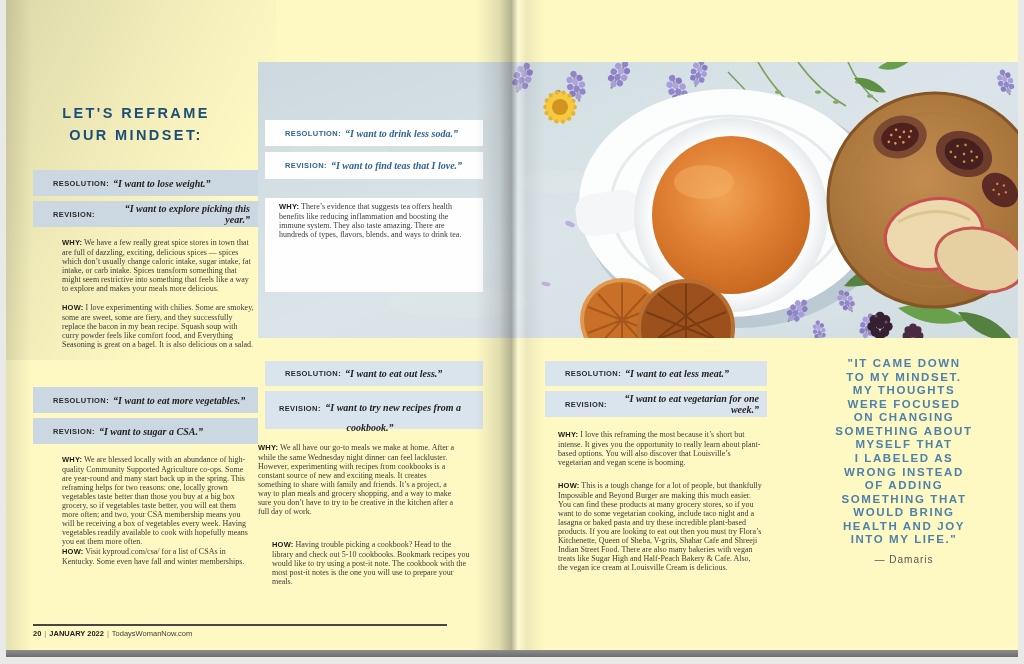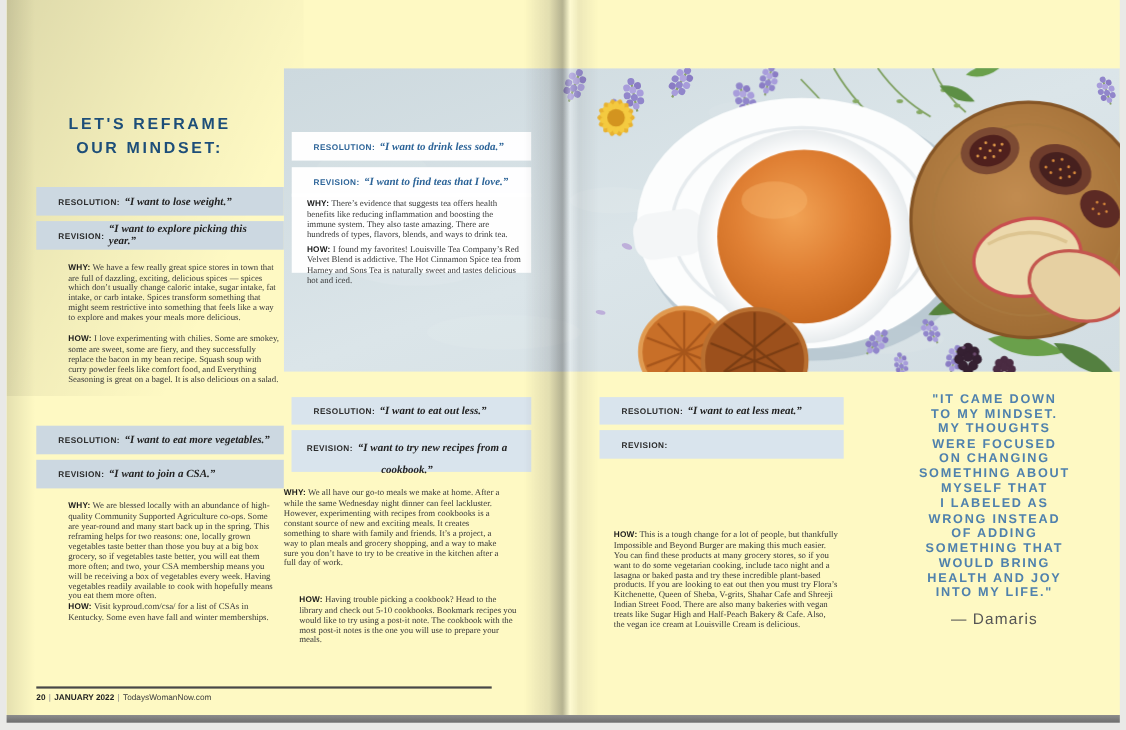--- a/index.html
+++ b/index.html
@@ -12,36 +12,36 @@
   .left-curl{position:absolute;left:0;top:0;width:270px;height:360px;pointer-events:none;
          background:linear-gradient(115deg,rgba(0,0,0,.13),rgba(0,0,0,.05) 40%,rgba(0,0,0,0) 72%);}
   .left-edge{position:absolute;left:0;top:0;bottom:0;width:26px;pointer-events:none;
          background:linear-gradient(90deg,rgba(0,0,0,.10),rgba(0,0,0,0));}
   .fold{position:absolute;left:470px;top:0;width:68px;height:100%;pointer-events:none;z-index:6;
          background:linear-gradient(90deg,rgba(0,0,0,0) 0%,rgba(80,80,80,.16) 34%,rgba(60,60,60,.38) 52%,
          rgba(255,255,255,.25) 62%,rgba(120,120,120,.12) 74%,rgba(0,0,0,0) 100%);}
   .photo{position:absolute;left:252px;top:62px;width:762px;height:276px;z-index:1;}
   .title{position:absolute;left:28px;top:92px;width:204px;text-align:center;z-index:3;
          font-weight:bold;font-size:14.5px;line-height:1.55;letter-spacing:2.4px;color:#1d4e79;}
-  .box{position:absolute;display:flex;align-items:center;gap:4px;padding:0 8px 0 20px;z-index:4;}
+  .box{position:absolute;display:flex;align-items:center;gap:4px;padding:0 8px 0 20px;z-index:4;text-align:right;}
   .box .lbl{font-weight:bold;font-size:7.5px;letter-spacing:.4px;color:#2a2a2a;white-space:nowrap;}
   .box .qt{font-family:"Liberation Serif",serif;font-style:italic;font-weight:600;font-size:10px;color:#222;}
   .box.light{background:#ccd8e1;}
   .box.lighter{background:#d9e4ed;}
   .box.white{background:rgba(255,255,255,.97);}
   .box.white .lbl,.box.white .qt{color:#2d6498;}
   .box.multi{display:block;text-align:center;padding:5px 8px 0 0;line-height:1.25;}
   .bp{position:absolute;margin:0;font-family:"Liberation Serif",serif;font-size:8px;line-height:1.14;
       color:#3a3a3a;z-index:4;}
   .bp b{font-family:"Liberation Sans",sans-serif;font-weight:bold;font-size:7.5px;color:#1b1b1b;letter-spacing:.2px;}
   .panel{position:absolute;background:rgba(255,255,255,.96);z-index:3;padding:4px 9px 6px 14px;}
   .panel .bp{position:static;margin:0 0 5px 0;}
   .pq{position:absolute;left:782px;top:357px;width:232px;text-align:center;z-index:4;
       font-weight:bold;font-size:11.5px;line-height:1.18;letter-spacing:1.6px;color:#4f81ad;}
-  .pq-attr{display:block;margin-top:7px;font-weight:normal;font-size:14px;letter-spacing:1px;color:#555;}
+  .pq-attr{display:block;margin-top:7px;font-weight:normal;font-size:10px;letter-spacing:1px;color:#555;}
   .footer-rule{position:absolute;left:27px;top:624px;width:414px;height:2px;background:#474747;z-index:4;}
   .footer{position:absolute;left:27px;top:629px;z-index:4;font-size:7.5px;font-weight:bold;color:#222;}
   .footer .sep{color:#8a8a8a;font-weight:normal;margin:0 3px;}
   .footer .site{font-weight:normal;color:#3c3c3c;}
 </style>
 </head>
 <body>
 
 <div id="stage">
   <div id="spread">
@@ -285,40 +285,38 @@
       <b>WHY:</b> <span>We have a few really great spice stores in town that are full of dazzling, exciting, delicious spices — spices which don’t usually change caloric intake, sugar intake, fat intake, or carb intake. Spices transform something that might seem restrictive into something that feels like a way to explore and makes your meals more delicious.</span></p>
     <p class="bp" style="left:56px;top:303px;width:192px">
       <b>HOW:</b> <span>I love experimenting with chilies. Some are smokey, some are sweet, some are fiery, and they successfully replace the bacon in my bean recipe. Squash soup with curry powder feels like comfort food, and Everything Seasoning is great on a bagel. It is also delicious on a salad.</span></p>
 
     <div class="box light" style="left:27px;top:387px;width:225px;height:26px">
       <span class="lbl">RESOLUTION:</span>
       <span class="qt">“I want to eat more vegetables.”</span>
     </div>
     <div class="box light" style="left:27px;top:418px;width:225px;height:26px">
       <span class="lbl">REVISION:</span>
-      <span class="qt">“I want to join a CSA.”</span>
+      <span class="qt">“I want to sugar a CSA.”</span>
     </div>
     <p class="bp" style="left:56px;top:455px;width:192px">
       <b>WHY:</b> <span>We are blessed locally with an abundance of high-quality Community Supported Agriculture co-ops. Some are year-round and many start back up in the spring. This reframing helps for two reasons: one, locally grown vegetables taste better than those you buy at a big box grocery, so if vegetables taste better, you will eat them more often; and two, your CSA membership means you will be receiving a box of vegetables every week. Having vegetables readily available to cook with hopefully means you eat them more often.</span></p>
     <p class="bp" style="left:56px;top:547px;width:192px">
       <b>HOW:</b> <span>Visit kyproud.com/csa/ for a list of CSAs in Kentucky. Some even have fall and winter memberships.</span></p>
 
     <div class="box white" style="left:259px;top:120px;width:218px;height:26px">
       <span class="lbl">RESOLUTION:</span>
       <span class="qt">“I want to drink less soda.”</span>
     </div>
     <div class="box white" style="left:259px;top:152px;width:218px;height:27px">
       <span class="lbl">REVISION:</span>
       <span class="qt">“I want to find teas that I love.”</span>
     </div>
-    <div class="panel" style="left:259px;top:176px;width:218px;height:72px">
+    <div class="panel" style="left:259px;top:198px;width:218px;height:94px">
       <p class="bp">
         <b>WHY:</b> <span>There’s evidence that suggests tea offers health benefits like reducing inflammation and boosting the immune system. They also taste amazing. There are hundreds of types, flavors, blends, and ways to drink tea.</span></p>
-      <p class="bp">
-        <b>HOW:</b> <span>I found my favorites! Louisville Tea Company’s Red Velvet Blend is addictive. The Hot Cinnamon Spice tea from Harney and Sons Tea is naturally sweet and tastes delicious hot and iced.</span></p>
     </div>
 
     <div class="box lighter" style="left:259px;top:361px;width:218px;height:25px">
       <span class="lbl">RESOLUTION:</span>
       <span class="qt">“I want to eat out less.”</span>
     </div>
     <div class="box lighter multi" style="left:259px;top:391px;width:218px;height:38px">
       <span class="lbl">REVISION:</span>
       <span class="qt">“I want to try new recipes from a cookbook.”</span>
     </div>
@@ -326,21 +324,24 @@
       <b>WHY:</b> <span>We all have our go-to meals we make at home. After a while the same Wednesday night dinner can feel lackluster. However, experimenting with recipes from cookbooks is a constant source of new and exciting meals. It creates something to share with family and friends. It’s a project, a way to plan meals and grocery shopping, and a way to make sure you don’t have to try to be creative in the kitchen after a full day of work.</span></p>
     <p class="bp" style="left:266px;top:540px;width:200px">
       <b>HOW:</b> <span>Having trouble picking a cookbook? Head to the library and check out 5-10 cookbooks. Bookmark recipes you would like to try using a post-it note. The cookbook with the most post-it notes is the one you will use to prepare your meals.</span></p>
 
     <div class="box lighter" style="left:539px;top:361px;width:222px;height:25px">
       <span class="lbl">RESOLUTION:</span>
       <span class="qt">“I want to eat less meat.”</span>
     </div>
     <div class="box lighter" style="left:539px;top:391px;width:222px;height:26px">
       <span class="lbl">REVISION:</span>
-    </div>
+      <span class="qt">“I want to eat vegetarian for one week.”</span>
+    </div>
+    <p class="bp" style="left:552px;top:430px;width:204px">
+      <b>WHY:</b> <span>I love this reframing the most because it’s short but intense. It gives you the opportunity to really learn about plant-based options. You will also discover that Louisville’s vegetarian and vegan scene is booming.</span></p>
     <p class="bp" style="left:552px;top:481px;width:204px">
       <b>HOW:</b> <span>This is a tough change for a lot of people, but thankfully Impossible and Beyond Burger are making this much easier. You can find these products at many grocery stores, so if you want to do some vegetarian cooking, include taco night and a lasagna or baked pasta and try these incredible plant-based products. If you are looking to eat out then you must try Flora’s Kitchenette, Queen of Sheba, V-grits, Shahar Cafe and Shreeji Indian Street Food. There are also many bakeries with vegan treats like Sugar High and Half-Peach Bakery &amp; Cafe. Also, the vegan ice cream at Louisville Cream is delicious.</span></p>
 
     <div class="pq">
       <span>"IT CAME DOWN<br>TO MY MINDSET.<br>MY THOUGHTS<br>WERE FOCUSED<br>ON CHANGING<br>SOMETHING ABOUT<br>MYSELF THAT<br>I LABELED AS<br>WRONG INSTEAD<br>OF ADDING<br>SOMETHING THAT<br>WOULD BRING<br>HEALTH AND JOY<br>INTO MY LIFE."</span>
       <span class="pq-attr">— Damaris</span>
     </div>
 
     <div class="footer-rule"></div>
     <div class="footer">

